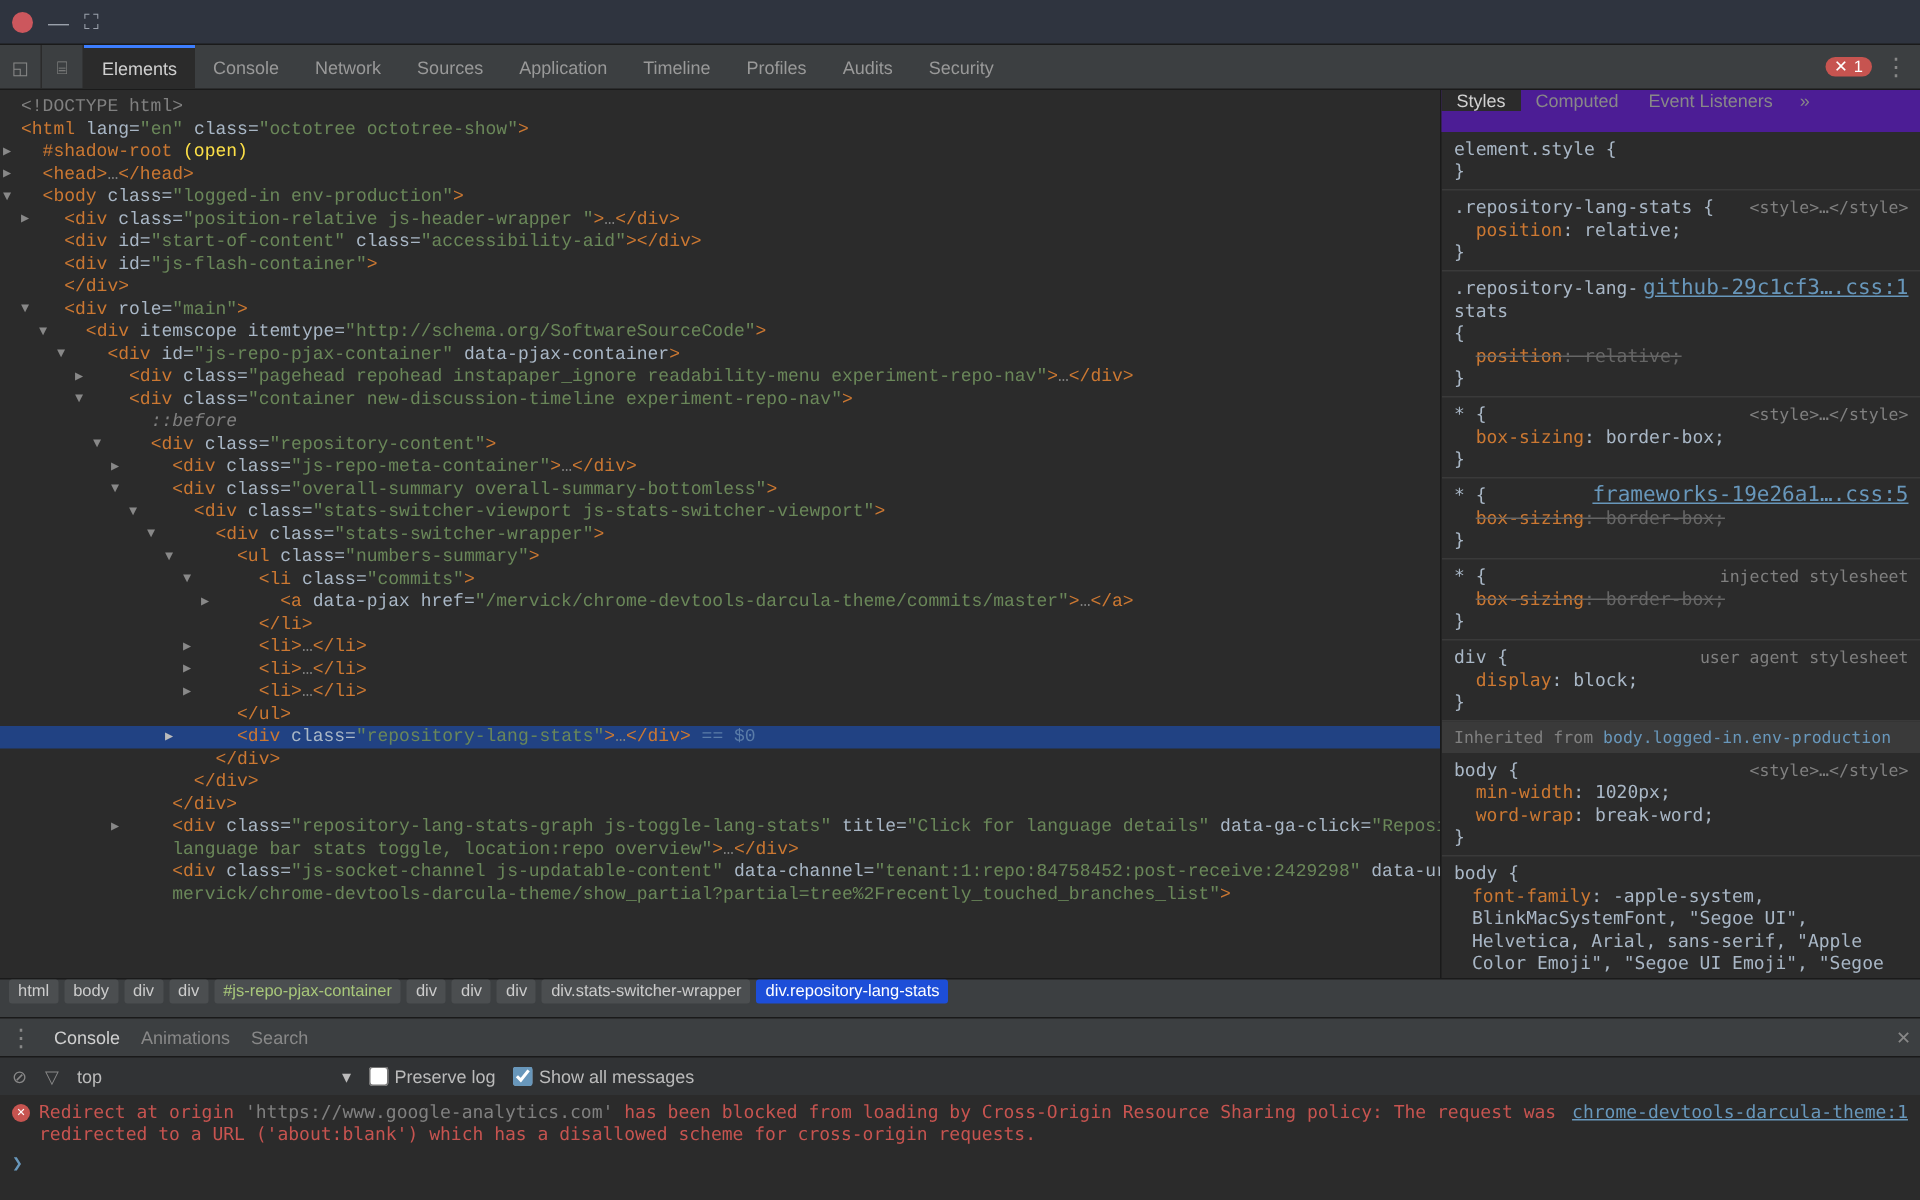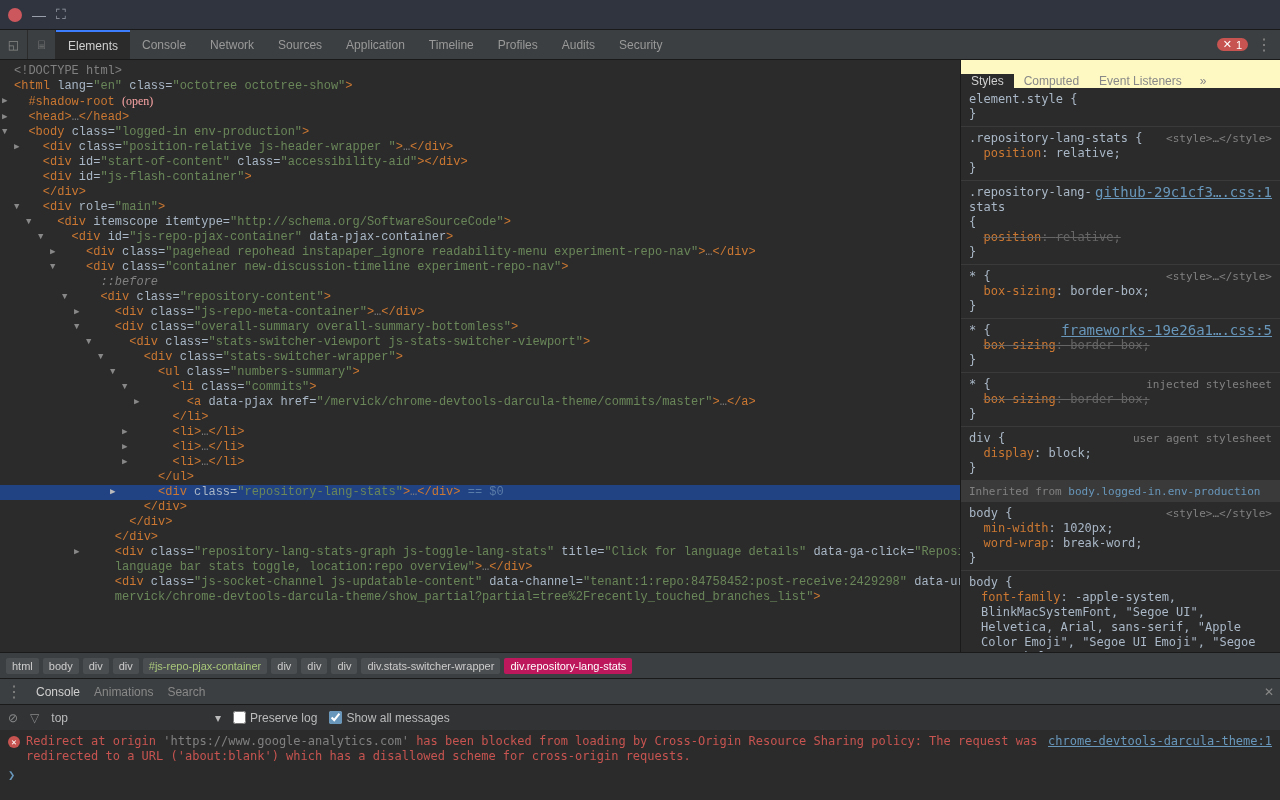--- a/index.html
+++ b/index.html
@@ -75,38 +75,38 @@
 .elements-panel::-webkit-scrollbar-thumb { background: #555; }
 
 .dom-line { white-space: pre; position: relative; }
 .dom-line .arrow {
   position: absolute; left: -12px; color: #888; font-size: 9px;
 }
 .tag { color: #cc7832; }
 .attr { color: #a9b7c6; }
 .attrval { color: #6a8759; }
 .text-dim { color: #808080; text-align: right; }
-.shadow { color: #fca5a5; font-family: Liberation Serif, serif; }
+.shadow { color: #fde047; }
 .shadow2 { color: #cc7832; }
 .highlighted-line {
   background: #214283;
   margin-left: -14px; padding-left: 14px;
 }
 .highlighted-line .sel-dollar { color: #5a7ca8; }
 .before-pseudo { color: #808080; font-style: italic; }
 
 .sidebar {
   width: 320px; border-left: 1px solid #1a1a1a;
   display: flex; flex-direction: column;
   background: #2b2b2b;
   font-family: -apple-system, sans-serif;
   font-size: 12px;
 }
 .sidebar-tabs {
-  height: 28px; background: #fef9c3; display: flex; align-items: flex-end;
+  height: 28px; background: #4c1d95; display: flex; align-items: flex-start;
 }
 .sidebar-tabs .stab {
   padding: 0 10px; display: flex; align-items: center; color: #888;
 }
 .sidebar-tabs .stab.active { background: #2b2b2b; color: #d0d0d0; }
 .sidebar-tabs .chev { padding: 0 8px; color: #888; display: flex; align-items: center; }
 
 .filter-bar {
   height: 26px; border-bottom: 1px solid #1a1a1a; display: flex; align-items: center;
   padding: 0 6px; gap: 6px; color: #888;
@@ -127,46 +127,46 @@
 .prop-val { color: #a9b7c6; }
 .link-src { color: #6897bb; text-decoration: underline; float: right; font-size: 14px; }
 .src-plain { color: #808080; float: right; font-size: 11px; }
 .strike { text-decoration: line-through; color: #666; }
 .inherit-bar {
   background: #3a3a3a; color: #808080; font-size: 11px; padding: 3px 8px;
 }
 .inherit-bar .sel { color: #6897bb; }
 
 .breadcrumbs {
-  height: 26px; background: #3c3f41; display: flex; align-items: center;
+  height: 26px; background: #3c3f41; display: flex; align-items: flex-start;
   padding: 0 6px; gap: 4px; font-family: -apple-system, sans-serif;
   font-size: 11px; border-top: 1px solid #1a1a1a;
 }
 .breadcrumbs .crumb {
   background: #4b4e50; color: #ccc; padding: 2px 6px; border-radius: 2px;
 }
-.breadcrumbs .crumb.sel { background: #be185d; color: #fff; }
+.breadcrumbs .crumb.sel { background: #1d4ed8; color: #fff; }
 .breadcrumbs .crumb.id { color: #a8c77a; }
 
 .console-tabs {
   height: 26px; background: #3c3f41; display: flex; align-items: center;
   font-family: -apple-system, sans-serif; font-size: 12px;
   border-top: 1px solid #1a1a1a; padding: 0 6px; gap: 14px;
 }
 .console-tabs .close { margin-left: auto; color: #888; }
 .console-tabs .ctab { color: #888; }
 .console-tabs .ctab.active { color: #d0d0d0; }
 
 .console-toolbar {
   height: 26px; background: #313335; display: flex; align-items: center;
   padding: 0 8px; gap: 12px; font-family: -apple-system, sans-serif; font-size: 12px;
   border-top: 1px solid #1a1a1a;
 }
 .console-toolbar .cb { display: flex; align-items: center; gap: 4px; color: #bbb; }
-.console-toolbar .sel { color: #bbb; display: flex; align-items: center; gap: 7px; }
+.console-toolbar .sel { color: #bbb; display: flex; align-items: center; gap: 20px; }
 .circ-slash { color: #888; }
 
 .console-body {
   flex: 0 0 auto; height: 70px; background: #2b2b2b;
   font-family: Menlo, Monaco, monospace; font-size: 12px;
   padding: 4px 8px; overflow: hidden;
 }
 .console-msg { display: flex; gap: 6px; line-height: 15px; }
 .console-msg .ic {
   width: 12px; height: 12px; border-radius: 50%; background: #c75450;

